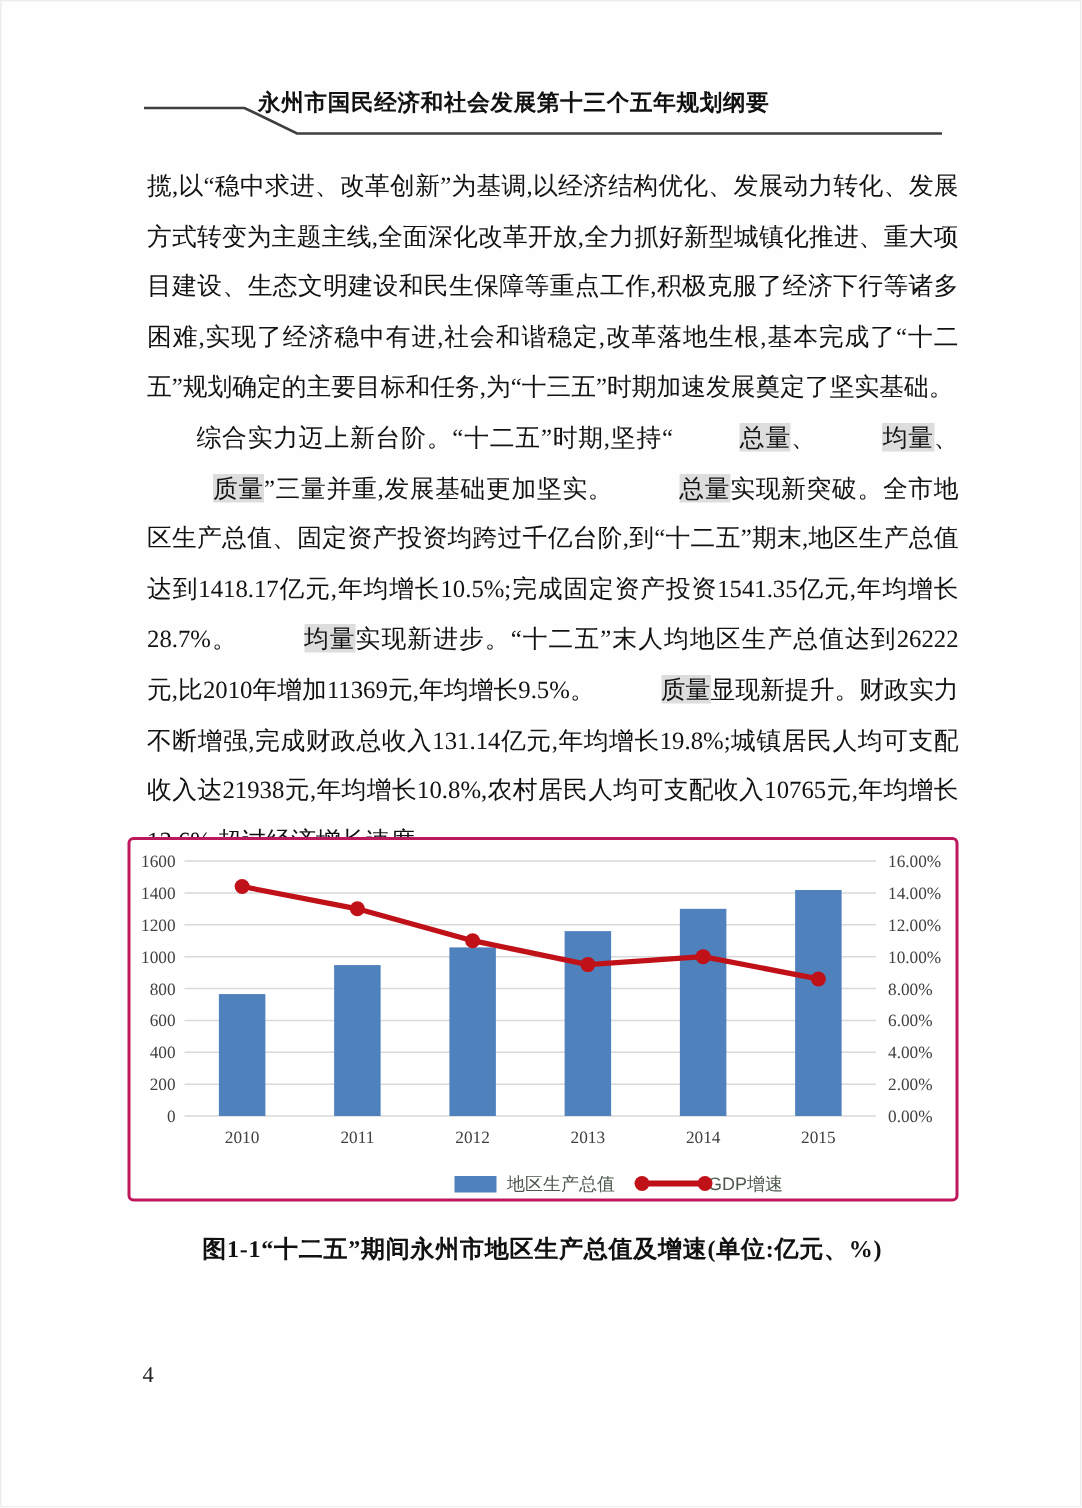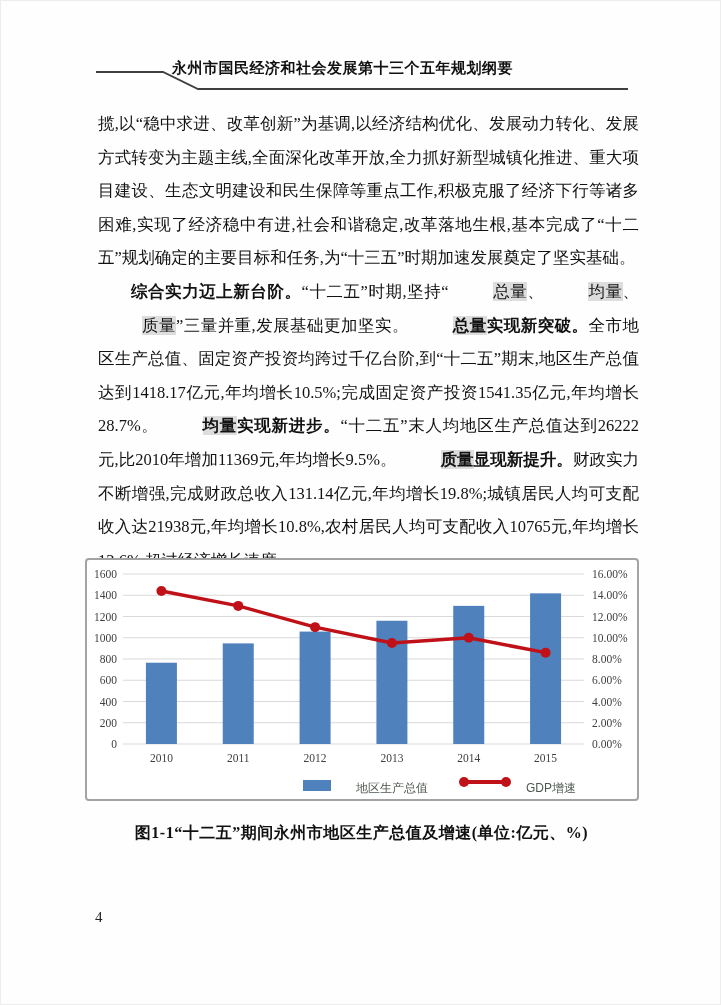--- a/index.html
+++ b/index.html
@@ -15,31 +15,31 @@
     font-family:"Liberation Sans","DejaVu Sans",sans-serif;
     font-weight:bold;font-size:15px;letter-spacing:0.5px;color:#111;
   }
   
   .body-text{
     position:absolute;left:97px;top:106px;width:541px;
     font-size:16.5px;line-height:33.6px;text-align:justify;color:#121212;
   }
   .body-text p{margin:0;padding:0;}
   .body-text p.indent{text-indent:2em;}
-  .seg-bold{font-weight:bold;}
+  .seg-bold{font-weight:normal;}
   .seg-hl{background:rgba(0,0,0,0.13);margin-left:44px;}
   
   .chart-box{
     position:absolute;left:84px;top:557px;width:554px;height:243px;
-    box-sizing:border-box;border:2px solid #a3a3a3;border-radius:4px;background:#fff;
+    box-sizing:border-box;border:2px solid #be185d;border-radius:4px;background:#fff;
   }
   .chart-box svg{position:absolute;left:0;top:0;}
   .chart-legend{
     position:absolute;left:216px;top:220px;height:18px;
-    display:flex;align-items:flex-start;gap:25px;white-space:nowrap;
+    display:flex;align-items:center;gap:7px;white-space:nowrap;
     font-family:"Liberation Sans","DejaVu Sans",sans-serif;
     font-size:12px;color:#4d584d;
   }
   .legend-bar-swatch{width:28px;height:11px;background:#4F81BD;display:inline-block;}
   .legend-line-swatch{
     position:relative;width:42px;height:4px;background:#C01118;display:inline-block;
     margin-left:10px;margin-right:-4px;
   }
   .legend-line-swatch::before,.legend-line-swatch::after{
     content:"";position:absolute;top:-3px;width:10px;height:10px;border-radius:50%;background:#C01118;

